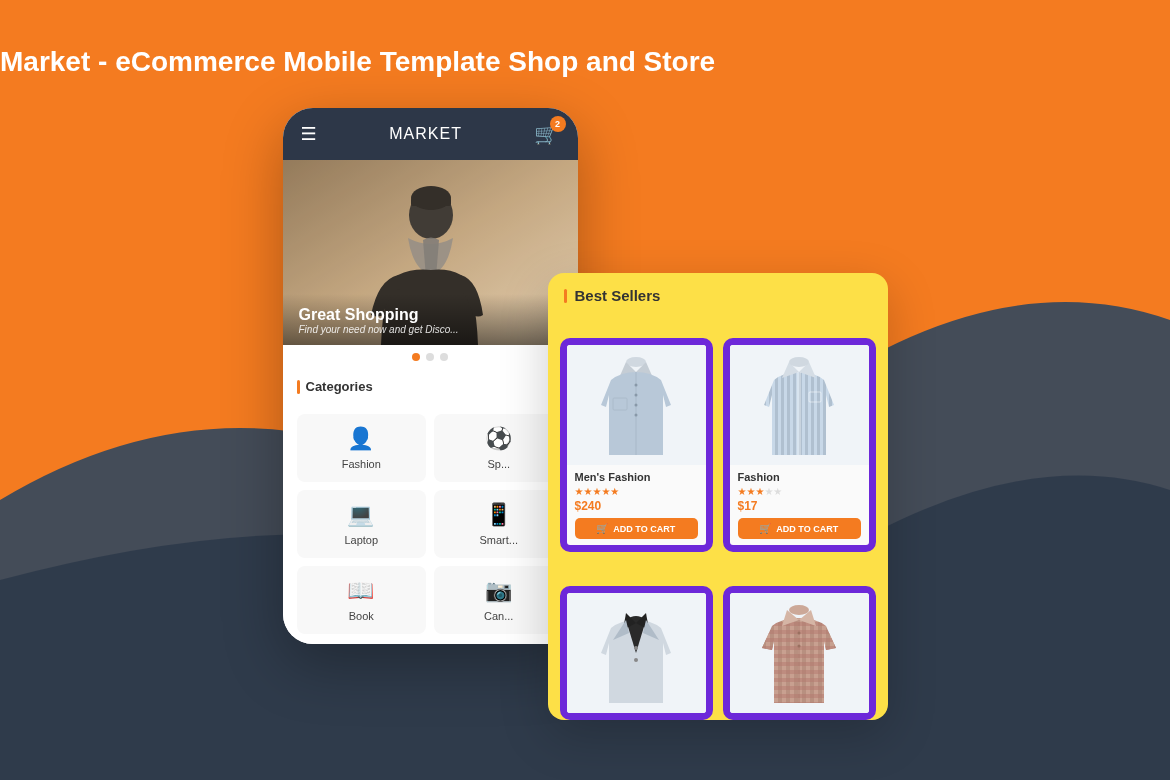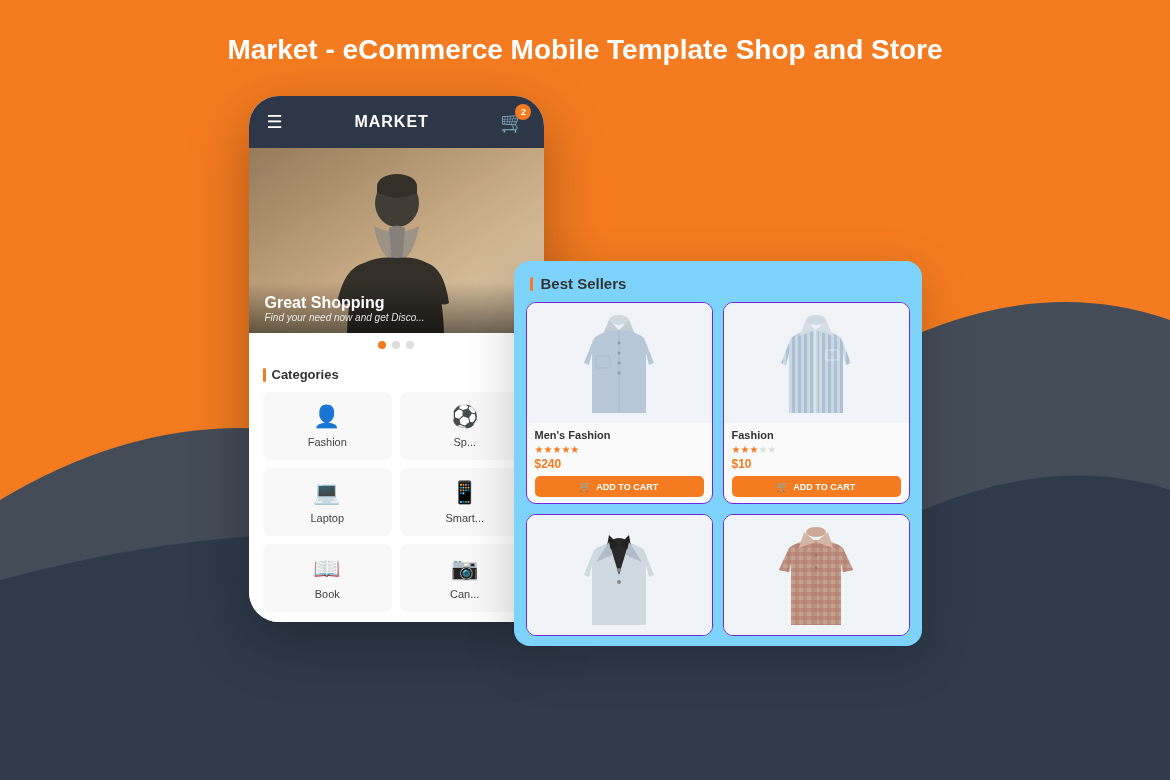--- a/index.html
+++ b/index.html
@@ -20,25 +20,25 @@
       width: 100%;
       height: 100%;
       pointer-events: none;
       z-index: 0;
     }
 
     
     .page-title {
       position: relative;
       z-index: 10;
-      text-align: center;
+      text-align: left;
       color: white;
       font-size: 28px;
       font-weight: 700;
-      padding-top: 34px;
+      padding-top: 46px;
       padding-bottom: 20px;
     }
 
     
     .main-content {
       position: relative;
       z-index: 10;
       display: flex;
       justify-content: center;
       align-items: flex-start;
@@ -66,21 +66,21 @@
     }
 
     .hamburger-icon {
       color: white;
       font-size: 18px;
       cursor: pointer;
     }
 
     .phone-title {
       color: white;
-      font-weight: 700;
+      font-weight: 400;
       font-size: 16px;
       letter-spacing: 1px;
     }
 
     .cart-icon-wrap {
       position: relative;
     }
 
     .cart-icon {
       color: white;
@@ -157,21 +157,21 @@
       background: white;
     }
 
     .section-title {
       display: flex;
       align-items: center;
       gap: 6px;
       font-weight: 700;
       font-size: 13px;
       color: #333;
-      margin-bottom: 10px;
+      margin-bottom: 20px;
     }
 
     .section-bar {
       width: 3px;
       height: 14px;
       background: #F47B20;
       border-radius: 2px;
     }
 
     .categories-grid {
@@ -197,30 +197,29 @@
     }
 
     .category-label {
       font-size: 11px;
       color: #444;
       font-weight: 500;
     }
 
     
     .best-sellers-card {
-      width: 408px;
-      background: #7dd3fc;
+      width: 340px;
+      background: #fde047;
       border-radius: 16px;
       box-shadow: 0 15px 50px rgba(0,0,0,0.2);
       position: relative;
       z-index: 6;
       margin-top: 175px;
       margin-left: -30px;
       overflow: hidden;
-      padding-bottom: 10px;
     }
 
     .bs-header {
       padding: 14px 16px 10px;
       display: flex;
       align-items: center;
       gap: 8px;
     }
 
     .bs-title {
@@ -233,21 +232,22 @@
       display: grid;
       grid-template-columns: 1fr 1fr;
       gap: 10px;
       padding: 0 12px;
     }
 
     .product-card {
       border-radius: 10px;
       overflow: hidden;
       background: #fafafa;
-      border: 1px solid #6d28d9;
+      border: 7px solid #6d28d9;
+      margin-top: 24px;
     }
 
     .product-img {
       height: 120px;
       display: flex;
       align-items: center;
       justify-content: center;
       background: #f0f4f8;
       overflow: hidden;
     }
@@ -453,21 +453,21 @@
             <ellipse cx="45" cy="12" rx="10" ry="5" fill="#d0d8e0"></ellipse>
 
             <rect x="43" y="22" width="4" height="83" fill="rgba(255,255,255,0.3)"></rect>
 
             <rect x="55" y="42" width="12" height="10" rx="1" fill="none" stroke="rgba(255,255,255,0.5)" stroke-width="1"></rect>
           </svg>
         </div>
         <div class="product-info">
           <div class="product-name">Fashion</div>
           <div class="stars">★★★<span class="star-empty">★★</span></div>
-          <div class="product-price">$10</div>
+          <div class="product-price">$17</div>
           <button class="add-to-cart-btn">
             <span class="cart-btn-icon">🛒</span>
             <span>ADD TO CART</span>
           </button>
         </div>
       </div>
 
       <div class="product-card">
         <div class="product-img">
           <svg width="90" height="110" viewBox="0 0 90 110" xmlns="http://www.w3.org/2000/svg">

